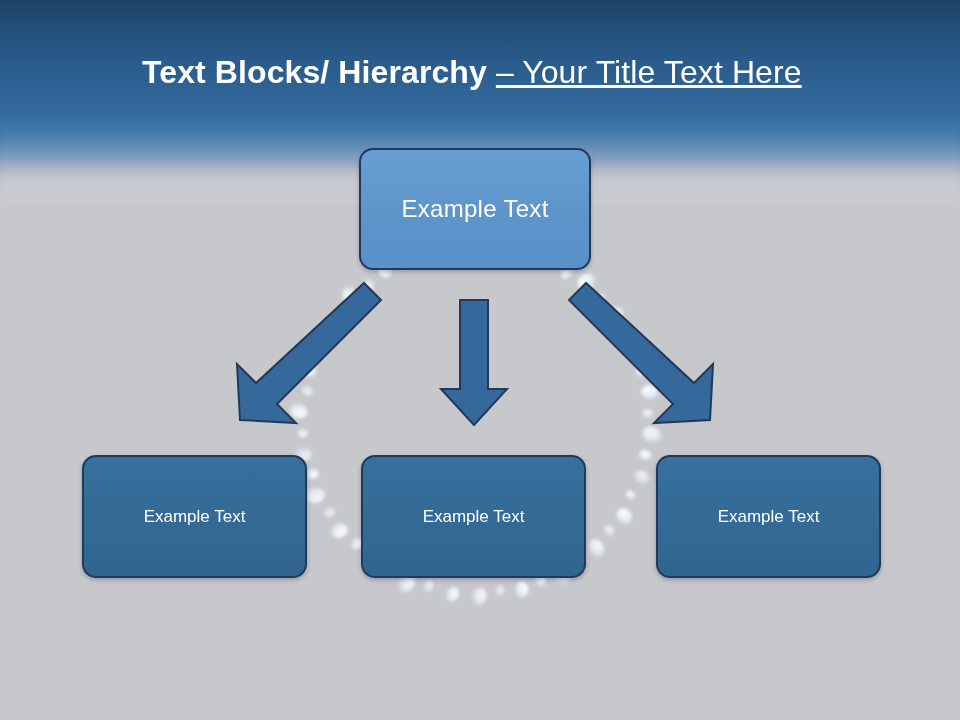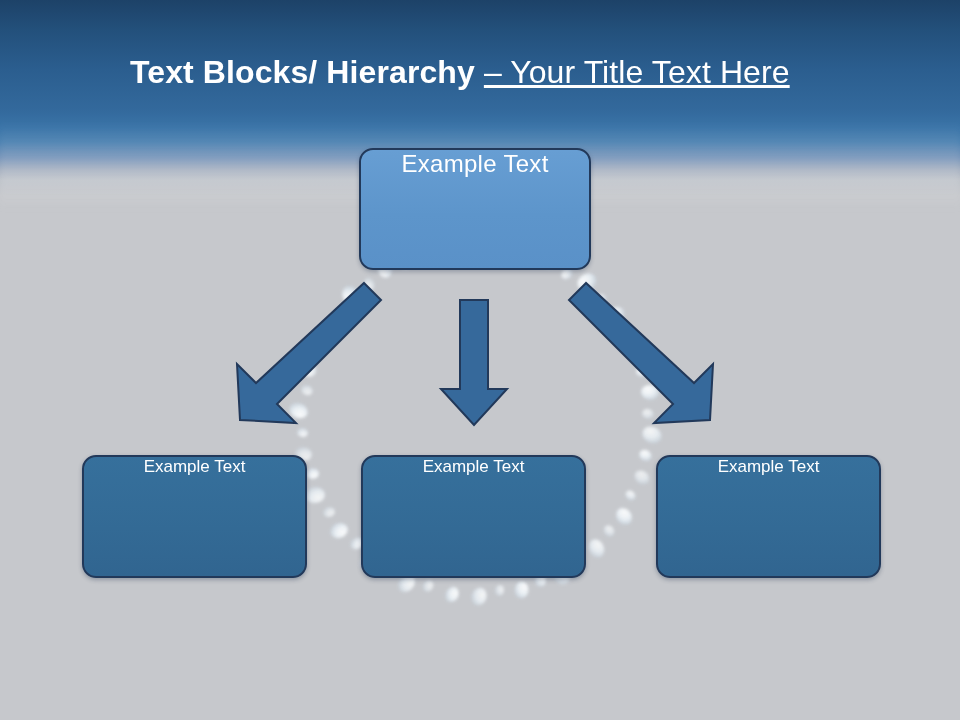--- a/index.html
+++ b/index.html
@@ -72,29 +72,29 @@
     position: absolute;
     left: 130px;
     top: 52px;
     width: 760px;
     color: #ffffff;
     font-size: 32px;
     line-height: 40px;
     letter-spacing: 0.1px;
     white-space: nowrap;
   }
-  .title-strong { font-weight: bold; }
+  .title-strong { font-weight: bold; margin-left: 12px; }
   .title-rest   { font-weight: normal; text-decoration: underline; }
 
   
   .node {
     position: absolute;
     box-sizing: border-box;
     display: flex;
-    align-items: flex-start;
+    align-items: center;
     justify-content: center;
     color: #ffffff;
     text-align: center;
     border-radius: 14px;
     border: 2px solid #22395a;
   }
   .node-top {
     left: 359px;  top: 148px;
     width: 232px; height: 122px;
     background: linear-gradient(to bottom, #679ed3 0%, #5d95cb 55%, #5a91c8 100%);

